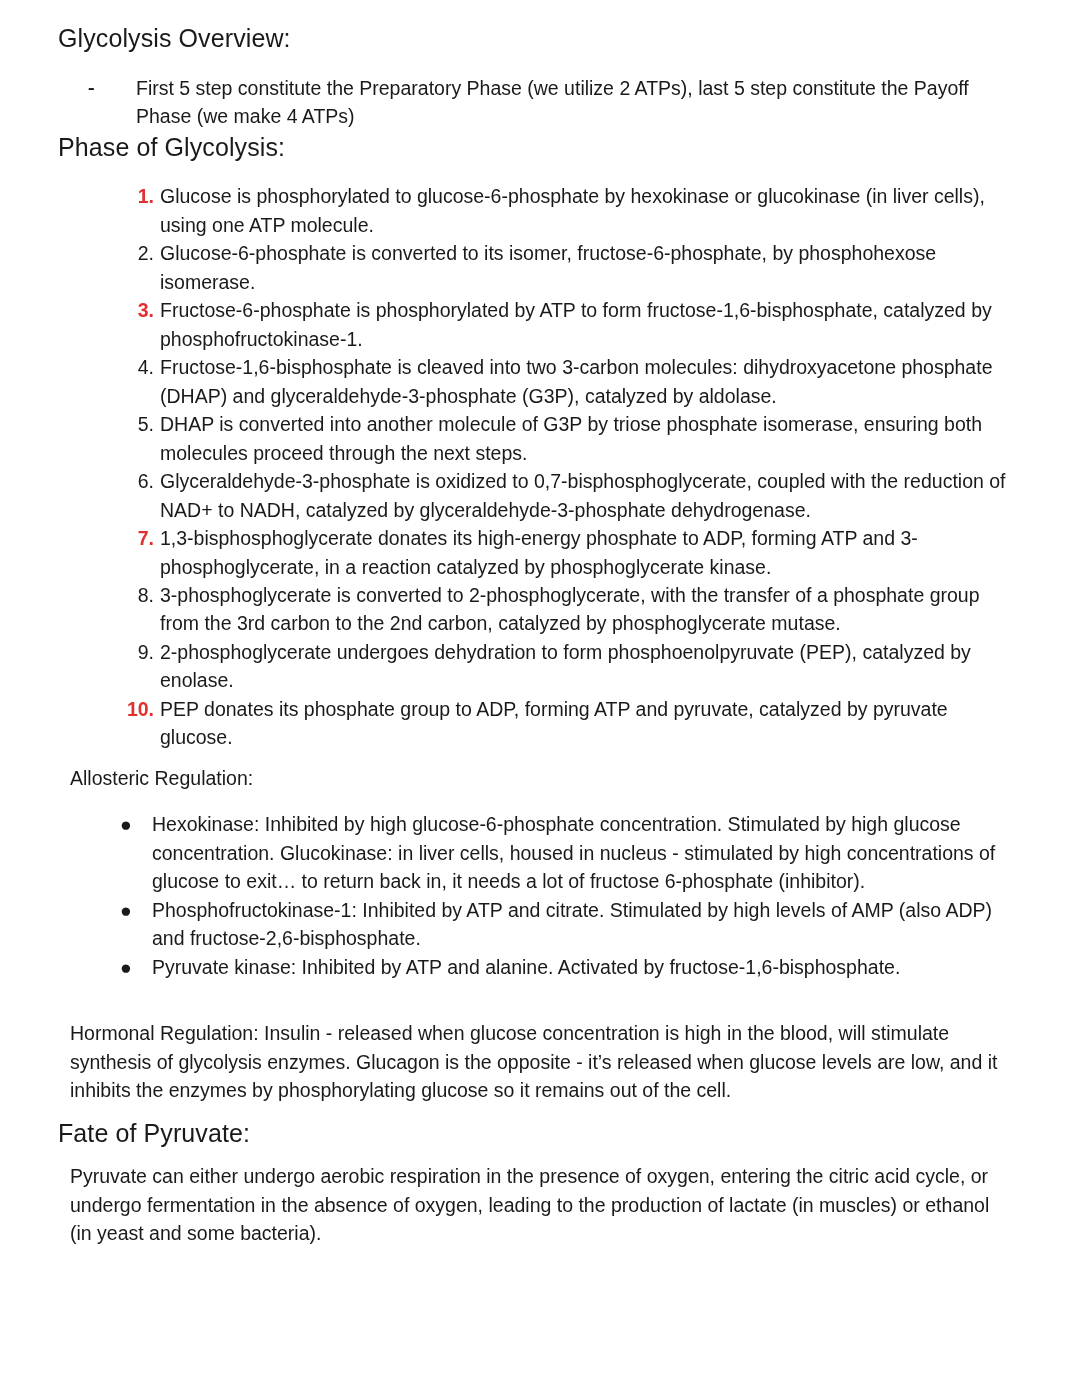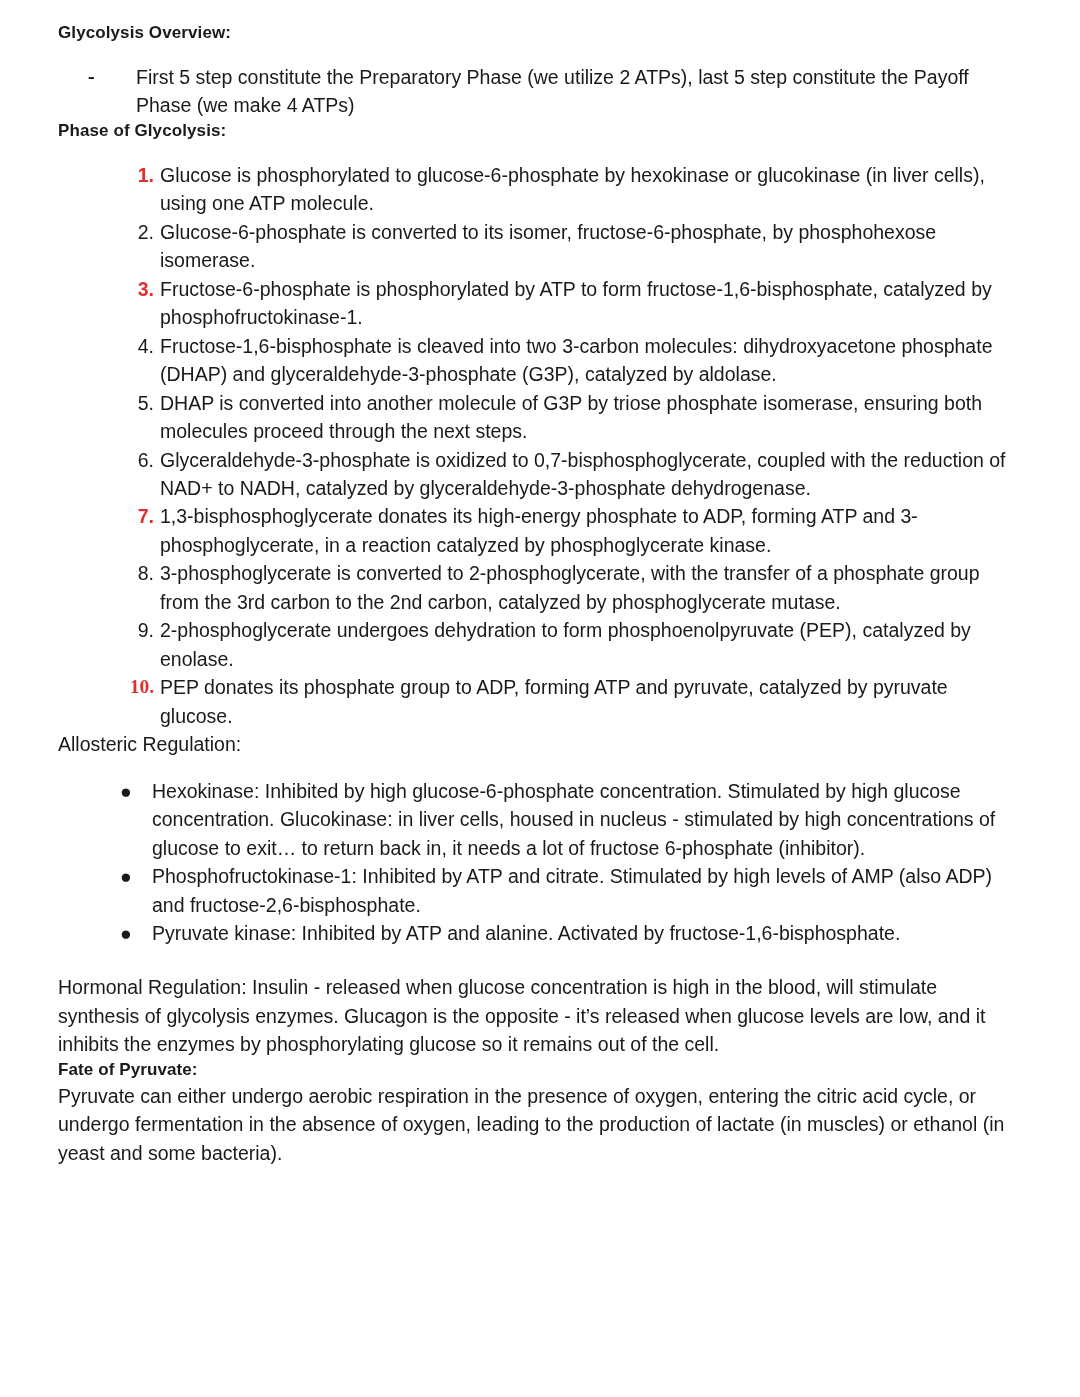--- a/index.html
+++ b/index.html
@@ -13,33 +13,33 @@
     font-family: "Liberation Sans", sans-serif;
     color: #1a1a1a;
     -webkit-font-smoothing: antialiased;
   }
   .page {
     width: 1080px;
     box-sizing: border-box;
     padding: 22px 62px 40px 58px;
   }
   h2.section-heading {
-    font-size: 17px;
-    font-weight: bold;
+    font-size: 25px;
+    font-weight: normal;
     margin: 0 0 0 0;
     line-height: 1.35;
     letter-spacing: 0.1px;
   }
   .heading-gap-top {
     margin-top: 34px;
   }
   p.para {
     font-size: 19.5px;
     line-height: 1.46;
-    margin: 0;
+    margin: 12px;
   }
   .para-gap {
     margin-top: 22px;
   }
   ul.dash-list {
     list-style: none;
     margin: 18px 0 0 0;
     padding: 0 0 0 30px;
   }
   ul.dash-list > li {
@@ -76,21 +76,20 @@
     width: 38px;
     text-align: right;
   }
   ol.steps > li.highlight .num {
     color: #e03030;
     font-weight: bold;
   }
   ol.steps > li.wide-num .num {
     width: 41px;
     left: -3px;
-    font-family: Liberation Serif, serif;
   }
   ul.bullet-list {
     list-style: none;
     margin: 18px 0 0 0;
     padding: 0 0 0 58px;
   }
   ul.bullet-list > li {
     position: relative;
     font-size: 19.5px;
     line-height: 1.46;

